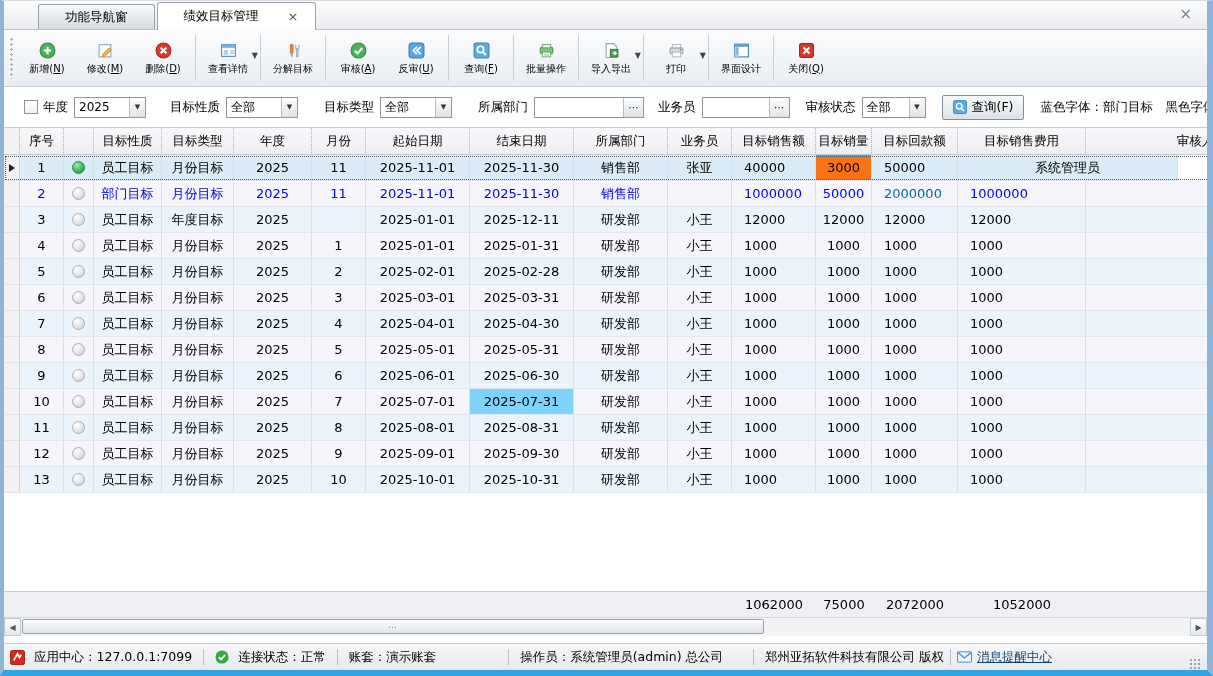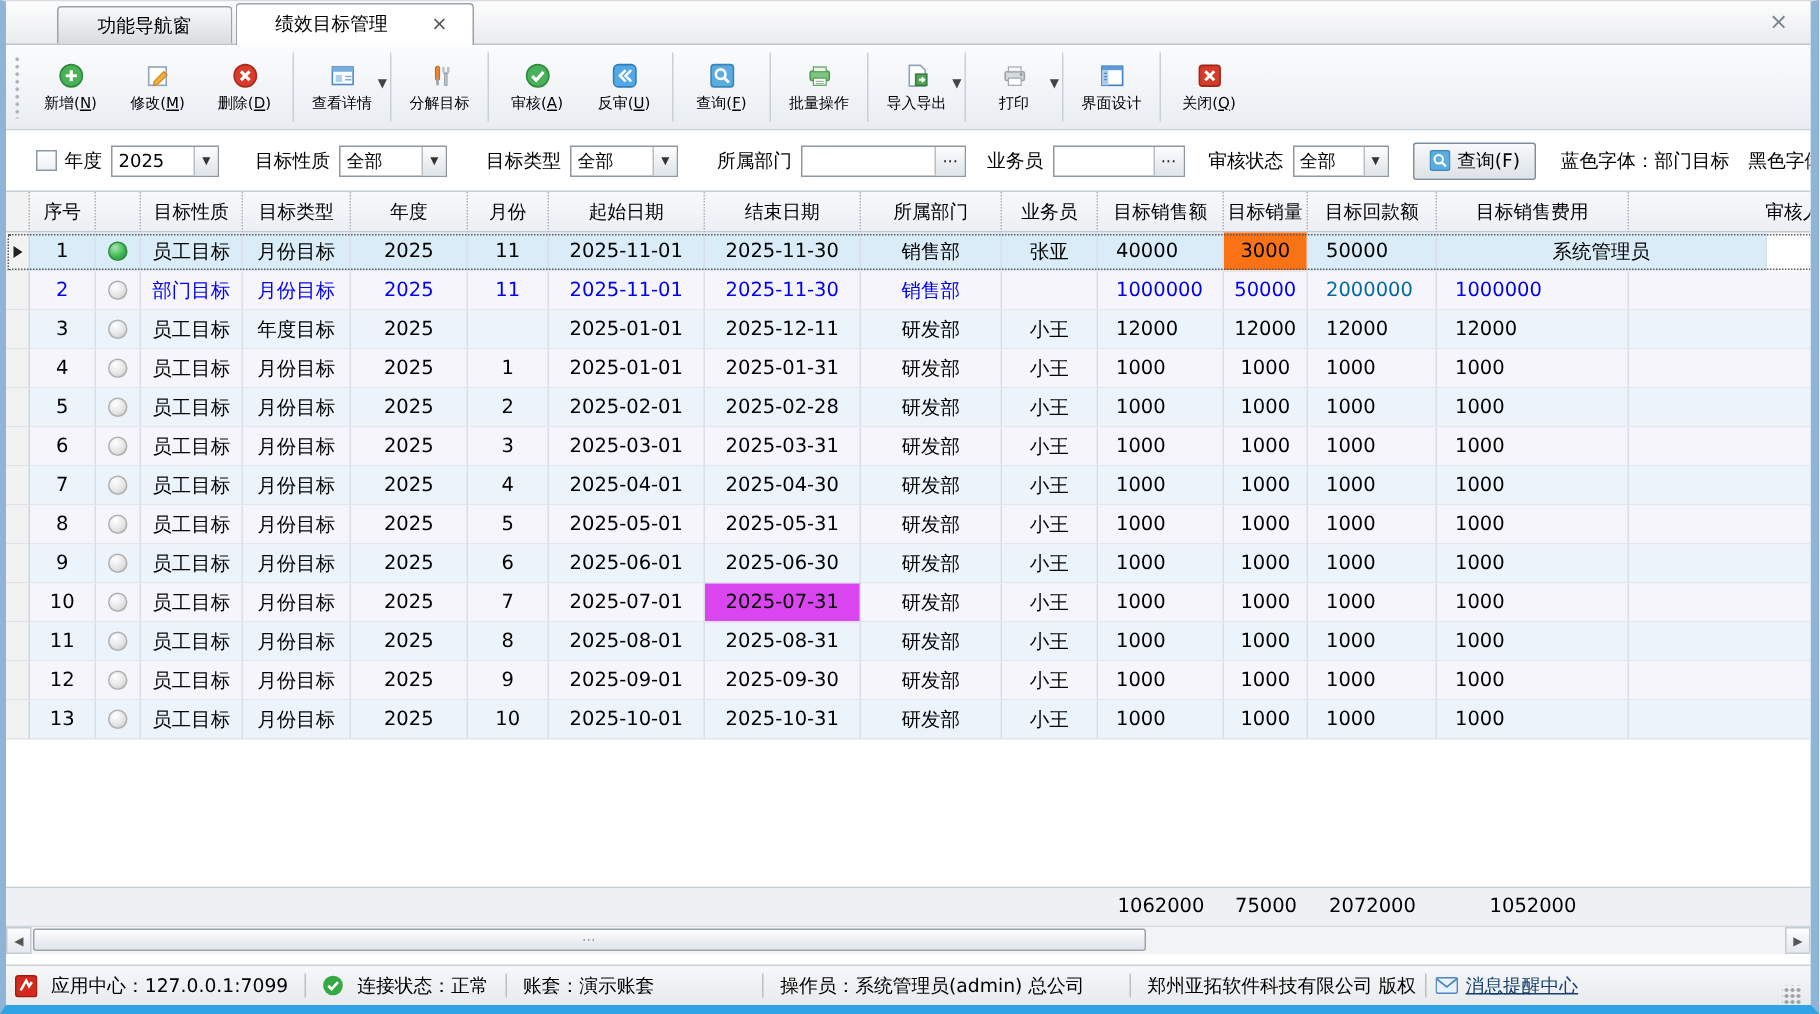--- a/index.html
+++ b/index.html
@@ -479,21 +479,21 @@
           <div class="gcell gutter" style="width:16px"></div>
           <div class="gcell" style="width:44px; background:#f7f5fc; color:#000">10</div>
           <div class="gcell" style="width:30px; background:#f7f5fc; color:#000">
             <span class="ball gray"></span>
           </div>
           <div class="gcell" style="width:68px; background:#f7f5fc; color:#000">员工目标</div>
           <div class="gcell" style="width:72px; background:#f7f5fc; color:#000">月份目标</div>
           <div class="gcell" style="width:78px; background:#f7f5fc; color:#000">2025</div>
           <div class="gcell" style="width:54px; background:#f7f5fc; color:#000">7</div>
           <div class="gcell" style="width:104px; background:#f7f5fc; color:#000">2025-07-01</div>
-          <div class="gcell" style="width:104px; background:#d946ef; color:#000">2025-07-31</div>
+          <div class="gcell" style="width:104px; background:#7dd3fc; color:#000">2025-07-31</div>
           <div class="gcell" style="width:94px; background:#f7f5fc; color:#000">研发部</div>
           <div class="gcell" style="width:64px; background:#f7f5fc; color:#000">小王</div>
           <div class="gcell al" style="width:84px; background:#f7f5fc; color:#000">1000</div>
           <div class="gcell" style="width:56px; background:#f7f5fc; color:#000">1000</div>
           <div class="gcell al" style="width:86px; background:#f7f5fc; color:#000">1000</div>
           <div class="gcell al" style="width:128px; background:#f7f5fc; color:#000">1000</div>
           <div class="gcell" style="width:220px; background:#f7f5fc; color:#000"></div>
         </div>
         <div class="grow">
           <div class="gcell gutter" style="width:16px"></div>

